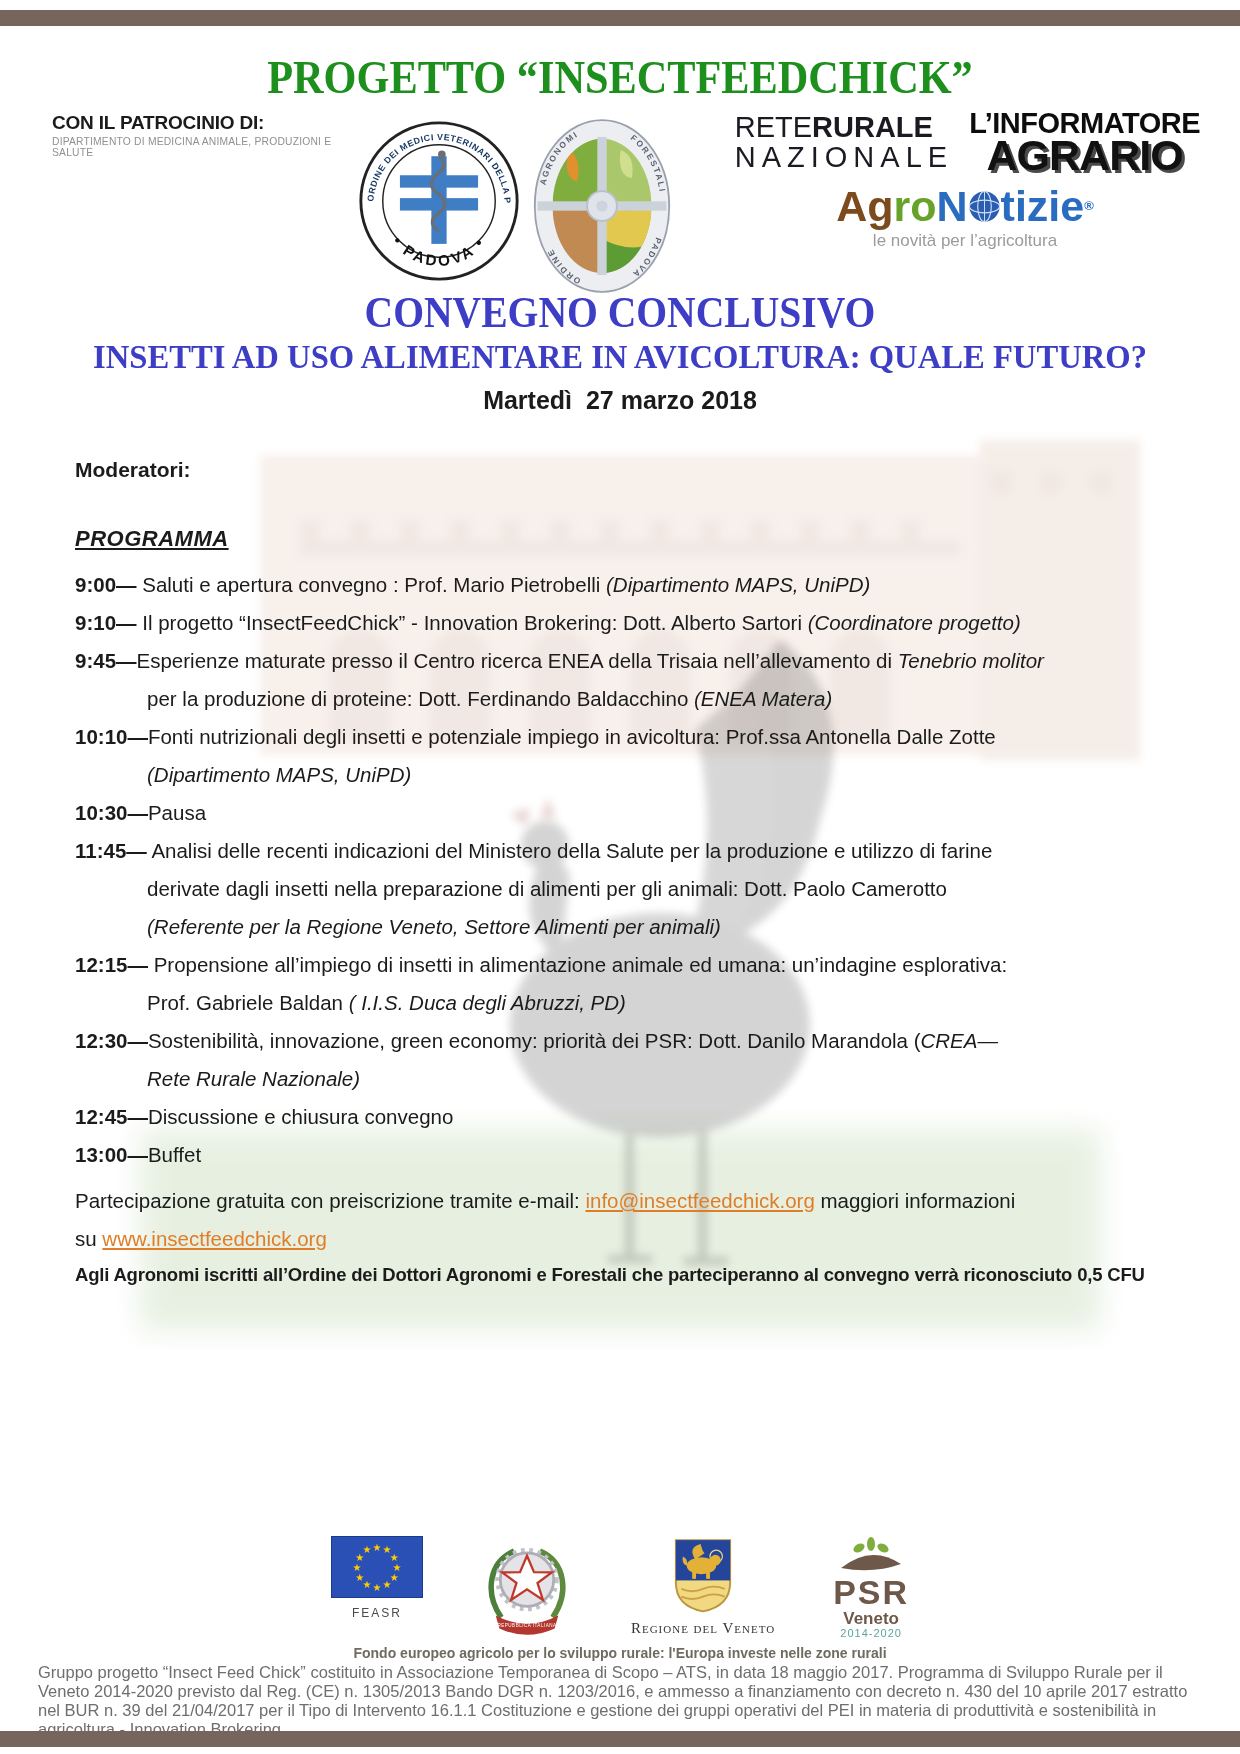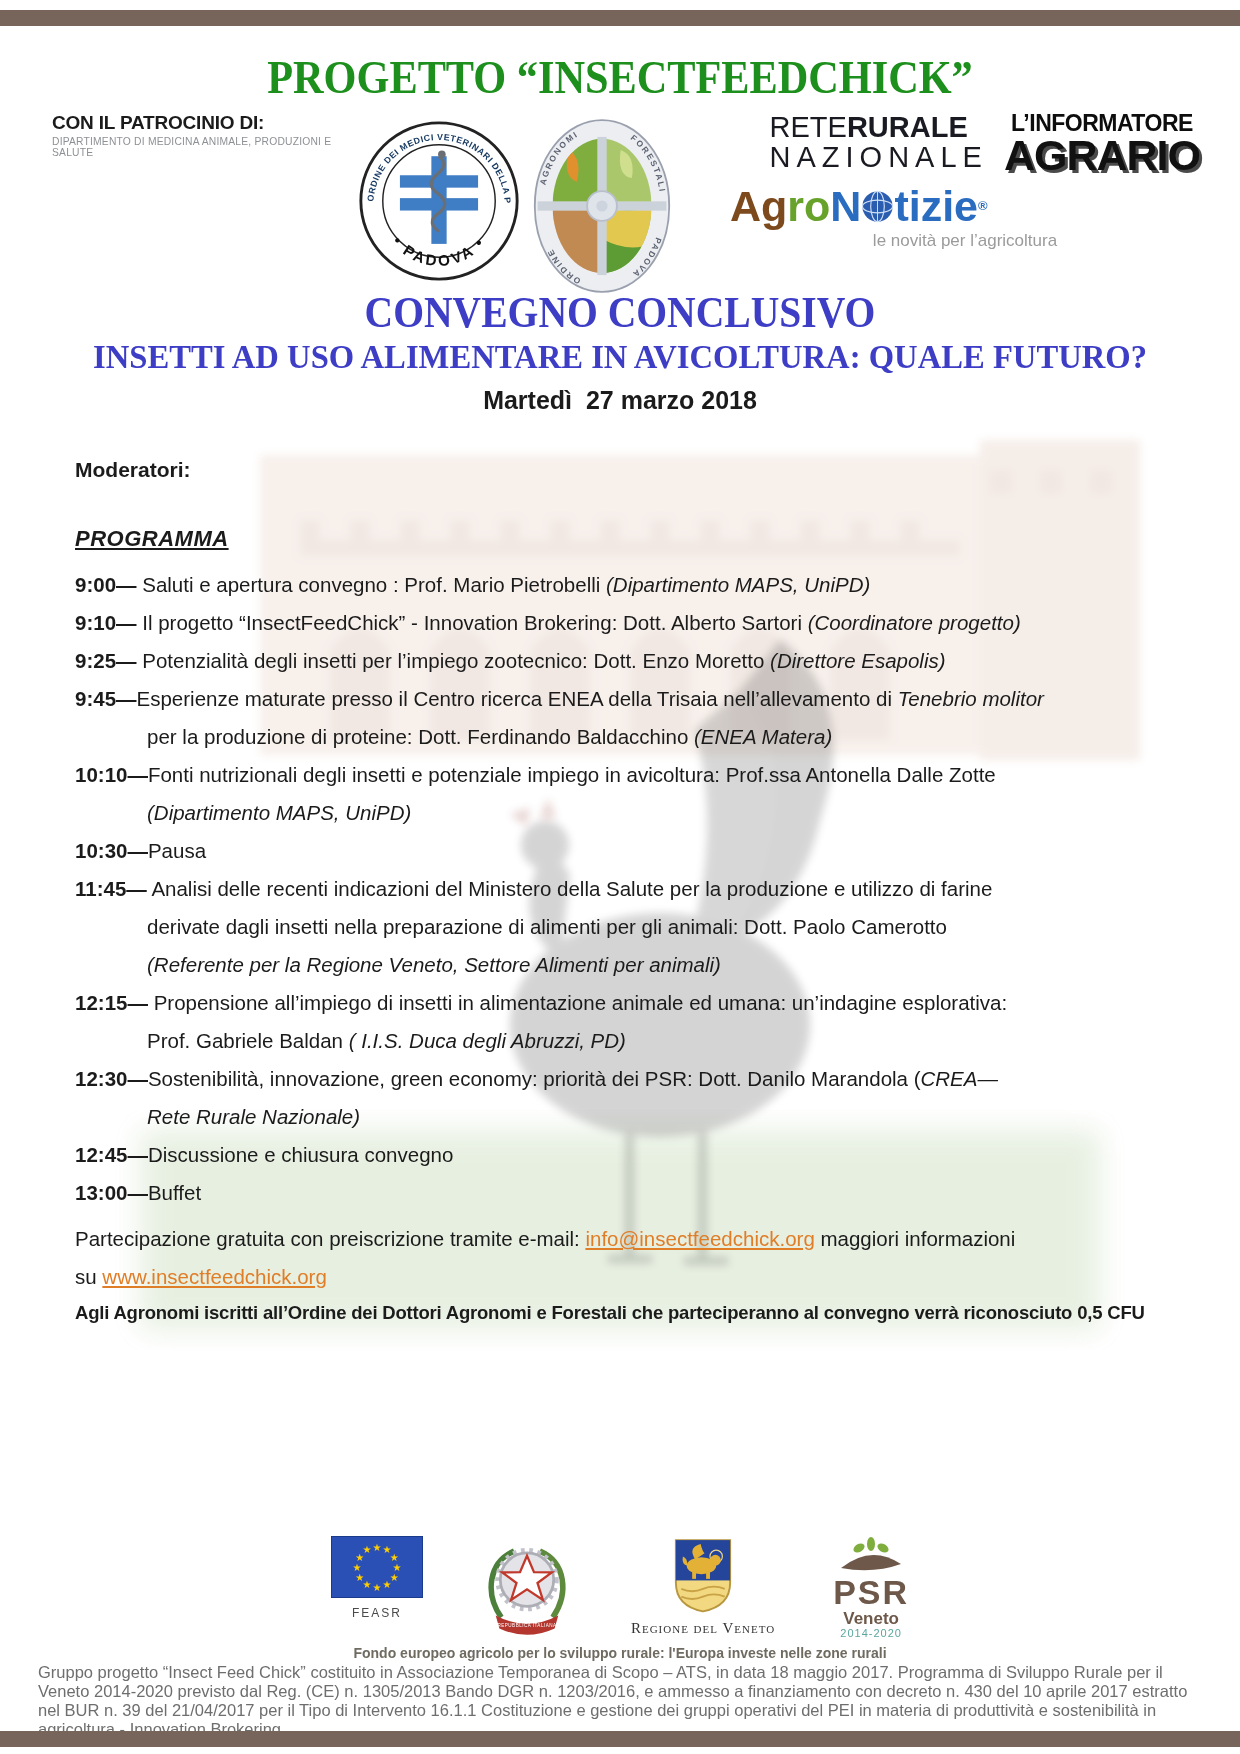--- a/index.html
+++ b/index.html
@@ -28,23 +28,23 @@
   .maps-caption{font-size:10.3px;color:#8d9094;letter-spacing:.2px;margin-top:2px}
   .seal{margin:4px 6px 0 6px}
   .right-col{margin-left:auto;width:470px}
   .rr-row{display:flex;gap:16px;align-items:flex-start;justify-content:flex-end}
   .reterurale{line-height:30px;white-space:nowrap}
   .rr1{font-size:29px;color:#1a1a22;font-weight:500}
   .rr1 .bd{font-weight:800}
   .rr2{font-size:29px;font-weight:300;letter-spacing:6px;color:#1a1a22}
   .rr3{font-size:39px;font-weight:800;letter-spacing:1px;line-height:42px}
   .ia{line-height:22px;text-align:center}
-  .ia1{font-size:23px;font-weight:800;letter-spacing:-.5px;color:#0d0d0d}
+  .ia1{font-size:29px;font-weight:800;letter-spacing:-.5px;color:#0d0d0d}
   .ia2{font-size:43px;font-weight:800;letter-spacing:-1px;line-height:42px;color:#111;text-shadow:3px 3px 0 #4a4a4a}
-  .agronotizie{margin-top:8px;text-align:left;font-size:43px;font-weight:bold;line-height:44px;white-space:nowrap}
+  .agronotizie{margin-top:8px;text-align:center;font-size:43px;font-weight:bold;line-height:44px;white-space:nowrap}
   .an-brown{color:#7c4a1d}
   .an-green{color:#67a22b}
   .an-blue{color:#2a6cc0}
   .an-reg{font-size:13px;vertical-align:top;color:#2a6cc0}
   .tagline{text-align:center;color:#9b9b9b;font-size:17px;margin-top:3px}
 
   .h-convegno{text-align:center;font-family:"Liberation Serif",serif;font-weight:bold;
               font-size:44px;line-height:46px;color:#3d3dc6;transform:scaleX(.9);margin-top:2px}
   .h-insetti{text-align:center;font-family:"Liberation Serif",serif;font-weight:bold;
              font-size:34px;line-height:38px;color:#3d3dc6;transform:scaleX(.96);margin-top:2px}
@@ -239,21 +239,20 @@
     <div class="mod-lines">
         <div class="mod-line"></div>
         <div class="mod-line"></div>
       </div>
 
     <span class="programma-label">PROGRAMMA</span>
 
     <div class="prog">
         <div class="prog-item"><span class="prog-time">9:00</span><span class="prog-time">—</span><span><span> Saluti e apertura convegno :  Prof. Mario Pietrobelli </span><span class="it">(Dipartimento MAPS, UniPD)</span></span></div>
         <div class="prog-item"><span class="prog-time">9:10</span><span class="prog-time">—</span><span><span> Il progetto “InsectFeedChick” - Innovation Brokering: Dott. Alberto Sartori </span><span class="it">(Coordinatore progetto)</span></span></div>
-        <div class="prog-item"><span class="prog-time">9:25</span><span class="prog-time">—</span><span><span> Potenzialità degli insetti per l’impiego zootecnico: Dott. Enzo Moretto </span><span class="it">(Direttore Esapolis)</span></span></div>
         <div class="prog-item"><span class="prog-time">9:45</span><span class="prog-time">—</span><span><span>Esperienze maturate presso il Centro ricerca ENEA della Trisaia nell’allevamento di </span><span class="it">Tenebrio molitor</span><br><span>per la produzione di proteine: Dott. Ferdinando Baldacchino </span><span class="it">(ENEA Matera)</span></span></div>
         <div class="prog-item"><span class="prog-time">10:10</span><span class="prog-time">—</span><span><span>Fonti nutrizionali degli insetti e potenziale impiego in avicoltura: Prof.ssa Antonella Dalle Zotte</span><br><span class="it">(Dipartimento MAPS, UniPD)</span></span></div>
         <div class="prog-item"><span class="prog-time">10:30</span><span class="prog-time">—</span><span><span>Pausa</span></span></div>
         <div class="prog-item"><span class="prog-time">11:45</span><span class="prog-time">—</span><span><span> Analisi delle recenti indicazioni del Ministero della Salute per la produzione e utilizzo di farine</span><br><span> derivate dagli insetti nella preparazione di alimenti per gli animali: Dott. Paolo Camerotto</span><br><span class="it">(Referente per la Regione Veneto, Settore Alimenti per animali)</span></span></div>
         <div class="prog-item"><span class="prog-time">12:15</span><span class="prog-time">—</span><span><span> Propensione all’impiego di insetti in alimentazione animale ed umana: un’indagine esplorativa:</span><br><span> Prof. Gabriele Baldan </span><span class="it">( I.I.S. Duca degli Abruzzi, PD)</span></span></div>
         <div class="prog-item"><span class="prog-time">12:30</span><span class="prog-time">—</span><span><span>Sostenibilità, innovazione, green economy: priorità dei PSR: Dott. Danilo Marandola (</span><span class="it">CREA—</span><br><span class="it">Rete  Rurale Nazionale)</span></span></div>
         <div class="prog-item"><span class="prog-time">12:45</span><span class="prog-time">—</span><span><span>Discussione e chiusura convegno</span></span></div>
         <div class="prog-item"><span class="prog-time">13:00</span><span class="prog-time">—</span><span><span>Buffet</span></span></div>
       </div>
 

